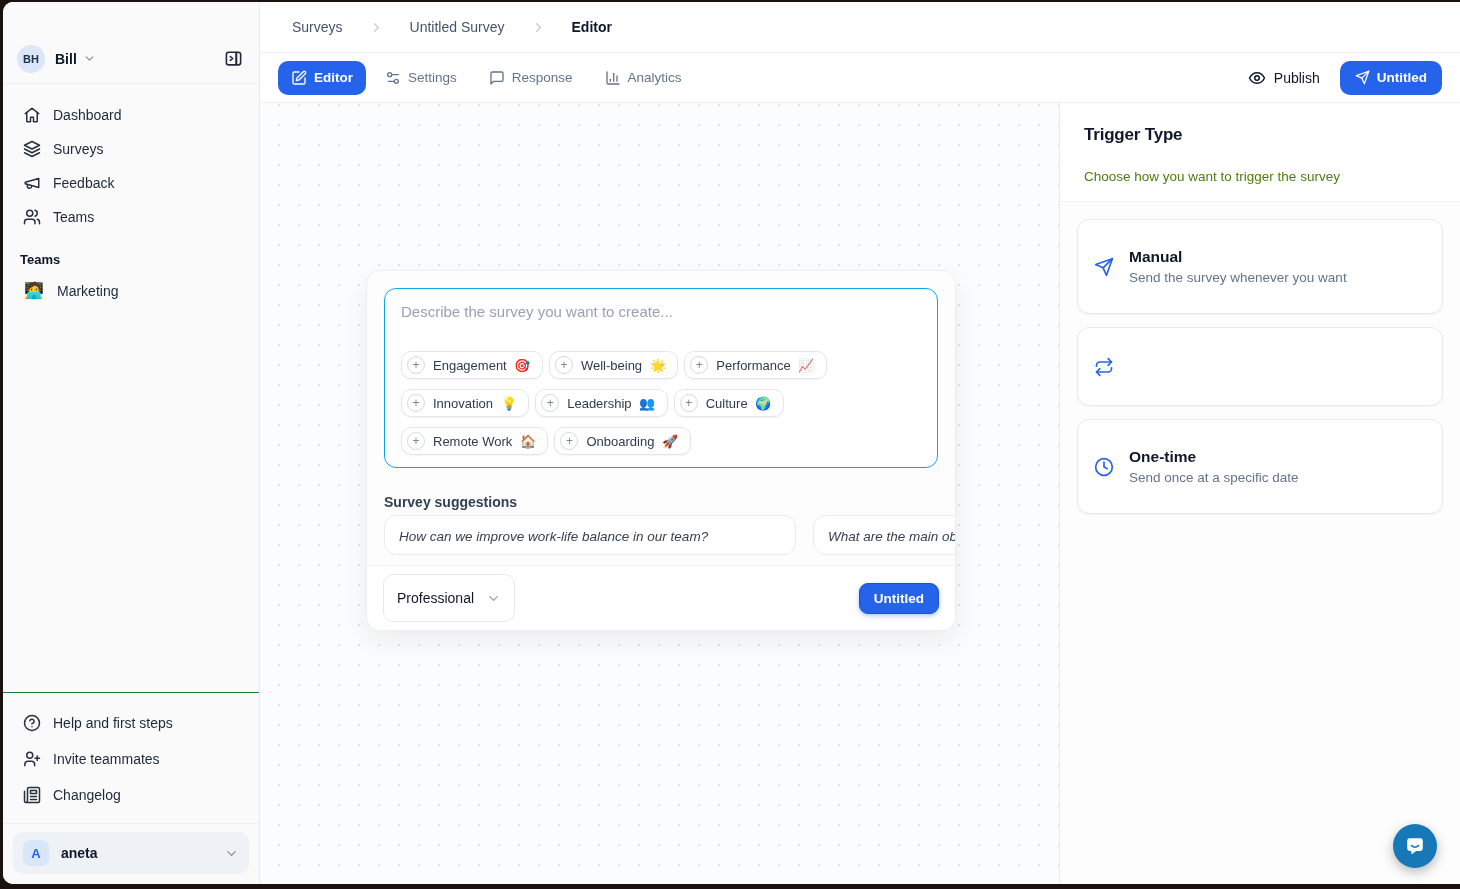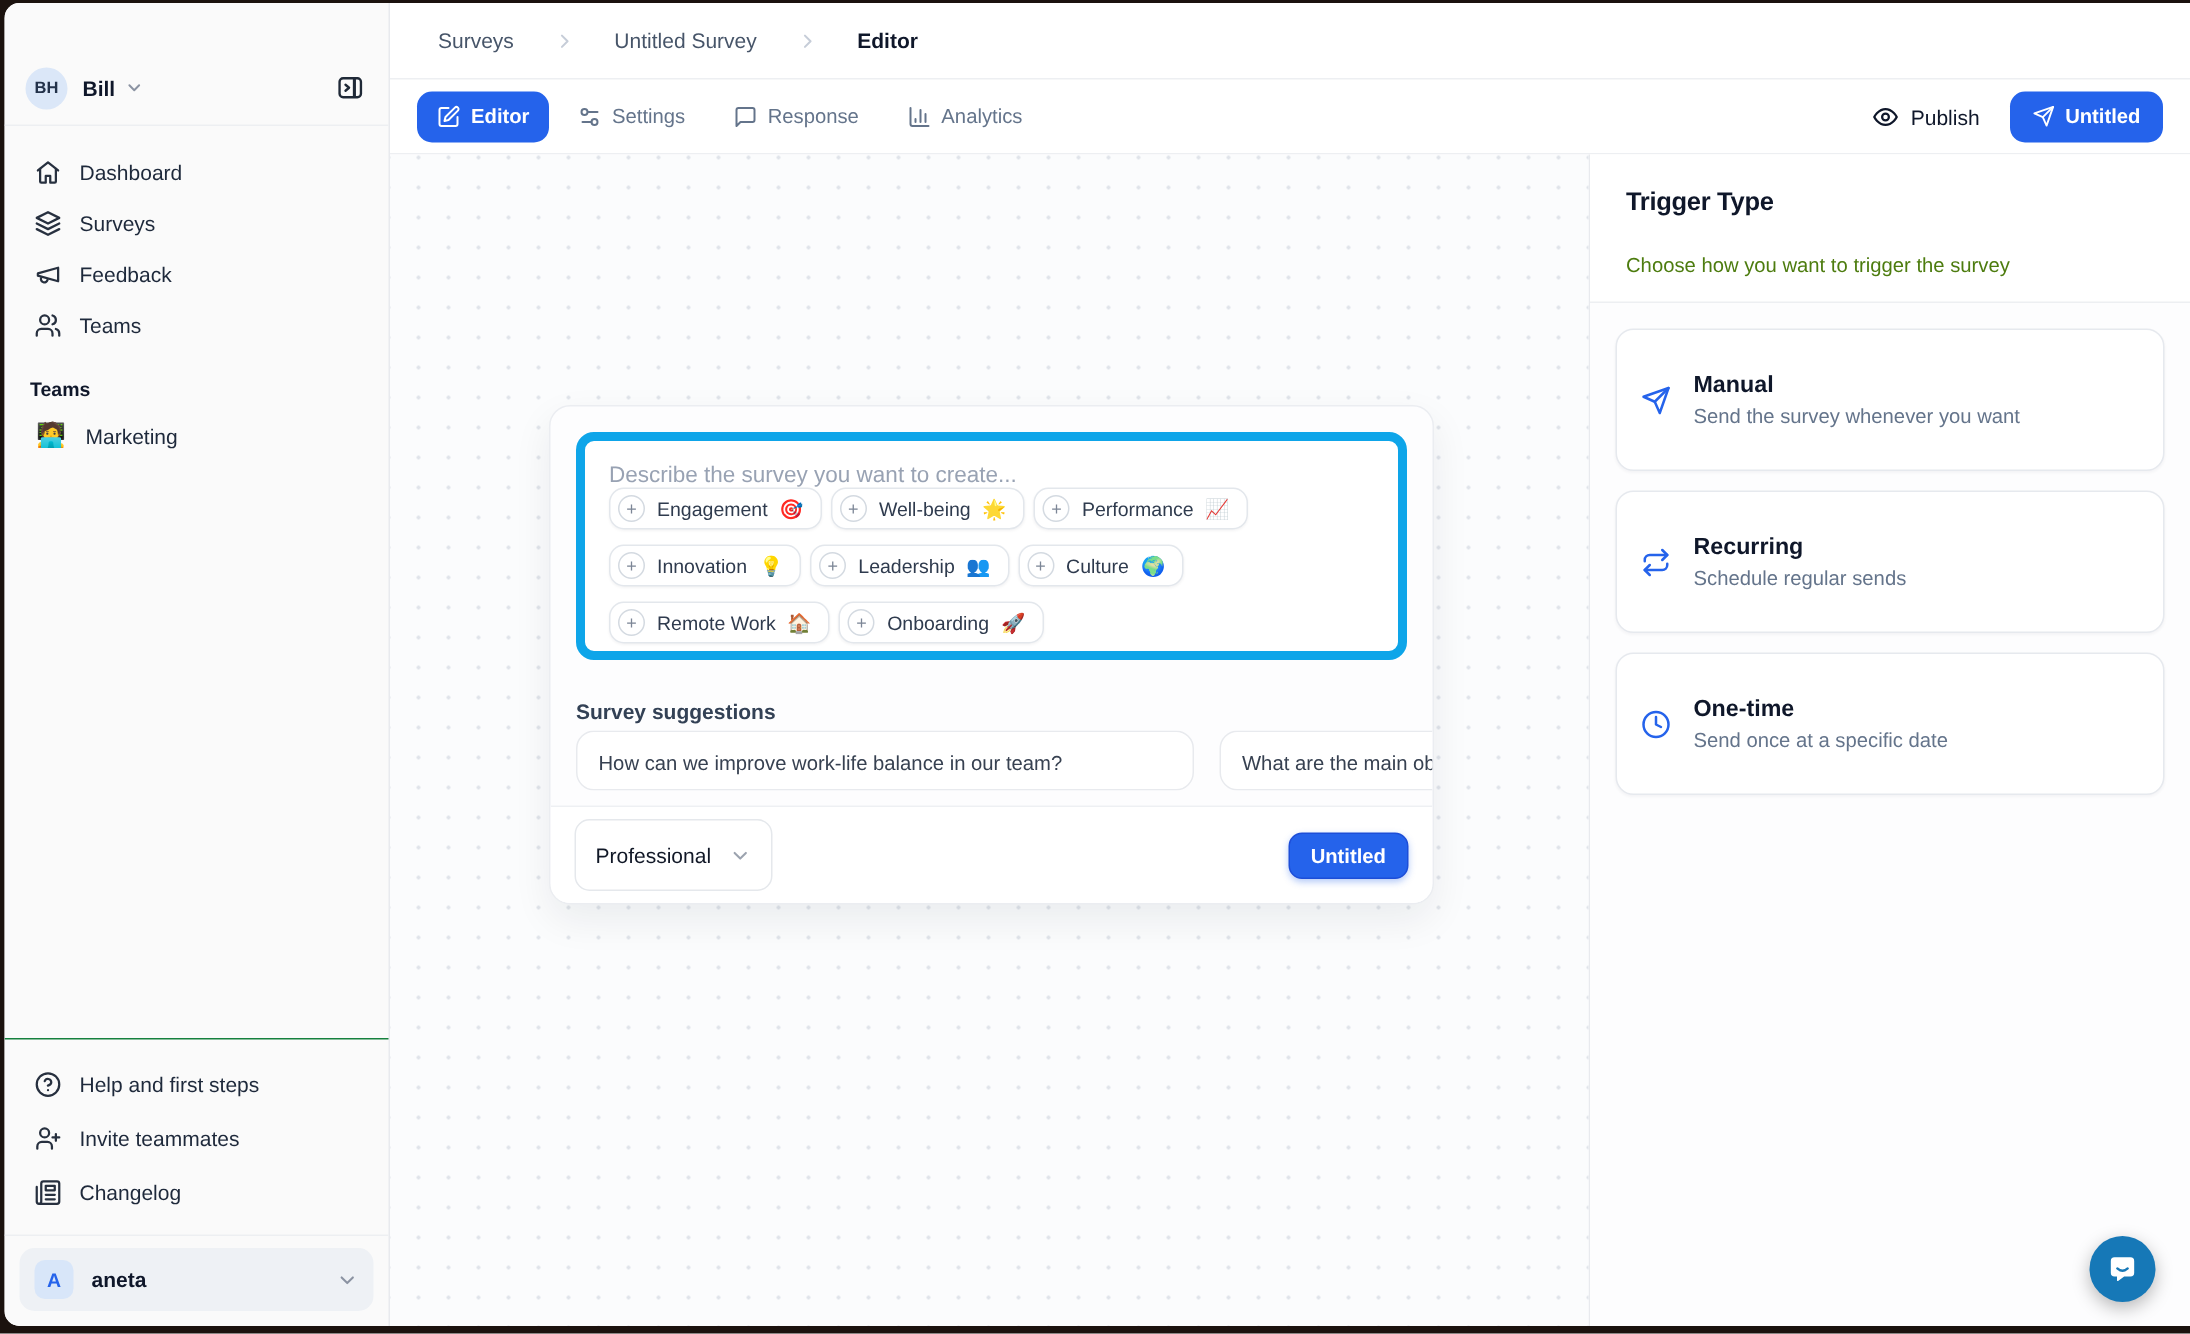--- a/index.html
+++ b/index.html
@@ -63,30 +63,30 @@
     background-image:radial-gradient(#e0e4ea 1.2px, transparent 1.4px);
     background-size:20px 20px; background-position:9px 12px;
   }
   
   .composer-card {
     position:absolute; left:106px; top:167px; width:590px;
     background:#fdfdfe; border:1px solid #ebedf1; border-radius:14px;
     box-shadow:0 10px 26px rgba(15,23,42,.07);
     padding:17px 17px 0; overflow:hidden;
   }
-  .prompt-box { height:152px; background:#fff; border:6px solid #0ea5e9; border-radius:12px; padding:14px 16px 12px; display:flex; flex-direction:column; cursor:text; }
+  .prompt-box { height:180px; background:#fff; border:1px solid #0ea5e9; border-radius:12px; padding:14px 16px 12px; display:flex; flex-direction:column; cursor:text; }
   .prompt-placeholder { font-size:15px; color:#98a2b3; }
   .chip-wrap { margin-top:auto; display:flex; flex-wrap:wrap; gap:10px 6px; }
   .chip { display:flex; align-items:center; gap:8px; height:28px; padding:0 11px 0 5px; background:#fff; border:1px solid #e3e7ec; border-radius:10px; box-shadow:0 1px 2px rgba(16,24,40,.05); font-family:inherit; cursor:pointer; }
   .chip-plus { width:18px; height:18px; border-radius:50%; border:1px solid #d4dae1; color:#7c8696; font-size:12px; line-height:1; display:flex; align-items:center; justify-content:center; }
   .chip-label { font-size:13px; font-weight:500; color:#2f3b4e; }
   .chip-emoji { font-size:13px; line-height:1; }
   .suggestions-title { margin-top:26px; font-size:14px; font-weight:600; color:#334155; }
   .suggestion-row { margin-top:5px; margin-right:-17px; display:flex; gap:17px; overflow:hidden; }
-  .suggestion-card { flex:0 0 412px; height:40px; background:#fff; border:1px solid #e8eaee; border-radius:12px; padding:13px 14px; font-size:13.5px; color:#374151; cursor:pointer; white-space:nowrap; overflow:hidden; }
+  .suggestion-card { flex:0 0 412px; height:40px; background:#fff; border:1px solid #e8eaee; border-radius:12px; padding:13px 14px; font-size:13.5px; color:#374151; cursor:pointer; white-space:nowrap; overflow:hidden;font-style:italic; }
   .composer-footer { margin:10px -17px 0; border-top:1px solid #eef0f3; background:#fff; height:65px; display:flex; align-items:center; justify-content:space-between; padding:0 16px; }
   .tone-btn { display:flex; align-items:center; gap:12px; height:48px; padding:0 13px; background:#fff; border:1px solid #e5e8ec; border-radius:10px; font-family:inherit; font-size:14px; font-weight:500; color:#111827; cursor:pointer; }
   .tone-btn svg { width:15px; height:15px; color:#9ca3af; }
   .generate-btn { height:31px; padding:0 14px; background:#2563eb; border:1px solid #1d4ed8; border-radius:9px; color:#fff; font-family:inherit; font-size:13.5px; font-weight:600; cursor:pointer; box-shadow:0 2px 5px rgba(37,99,235,.35); }
   
   .trigger-panel { flex:0 0 401px; border-left:1px solid #e8eaee; background:#fdfdfe; display:flex; flex-direction:column; }
   .panel-head { padding:22px 24px 17px; border-bottom:1px solid #edeff2; background:#fff; }
   .panel-title { font-size:17px; font-weight:700; color:#0f172a; letter-spacing:-.2px; }
   .panel-sub { margin-top:24px; font-size:13.5px; color:#4d7c0f; }
   .panel-body { padding:17px; }
@@ -392,24 +392,20 @@
           </div>
           <div class="opt-card">
             <span class="opt-icon">
               <svg viewBox="0 0 24 24" fill="none" stroke="currentColor" stroke-width="2" stroke-linecap="round" stroke-linejoin="round">
                   <path d="m17 2 4 4-4 4"></path>
                   <path d="M3 11v-1a4 4 0 0 1 4-4h14"></path>
                   <path d="m7 22-4-4 4-4"></path>
                   <path d="M21 13v1a4 4 0 0 1-4 4H3"></path>
                 </svg>
             </span>
-            <div>
-              <div class="opt-title">Recurring</div>
-              <div class="opt-desc">Schedule regular sends</div>
-            </div>
           </div>
           <div class="opt-card">
             <span class="opt-icon">
               <svg viewBox="0 0 24 24" fill="none" stroke="currentColor" stroke-width="2" stroke-linecap="round" stroke-linejoin="round">
                   <circle cx="12" cy="12" r="10"></circle>
                   <polyline points="12 6 12 12 16 14"></polyline>
                 </svg>
             </span>
             <div>
               <div class="opt-title">One-time</div>

